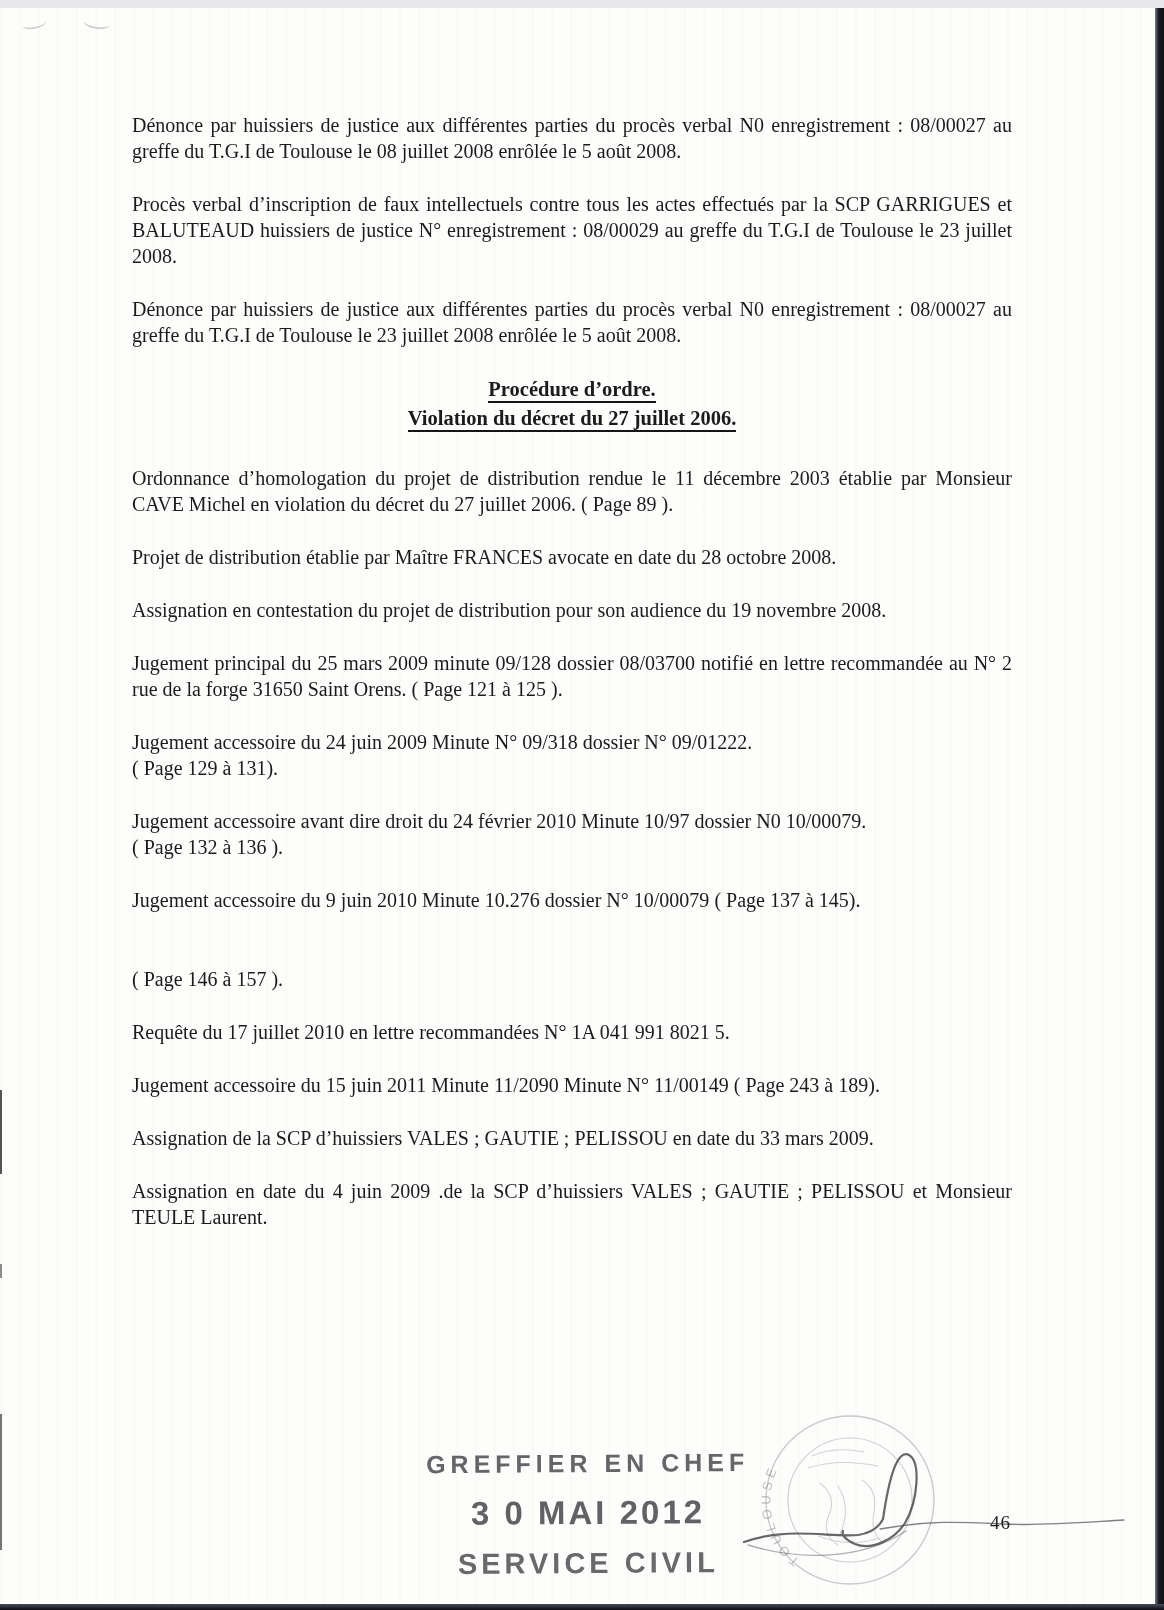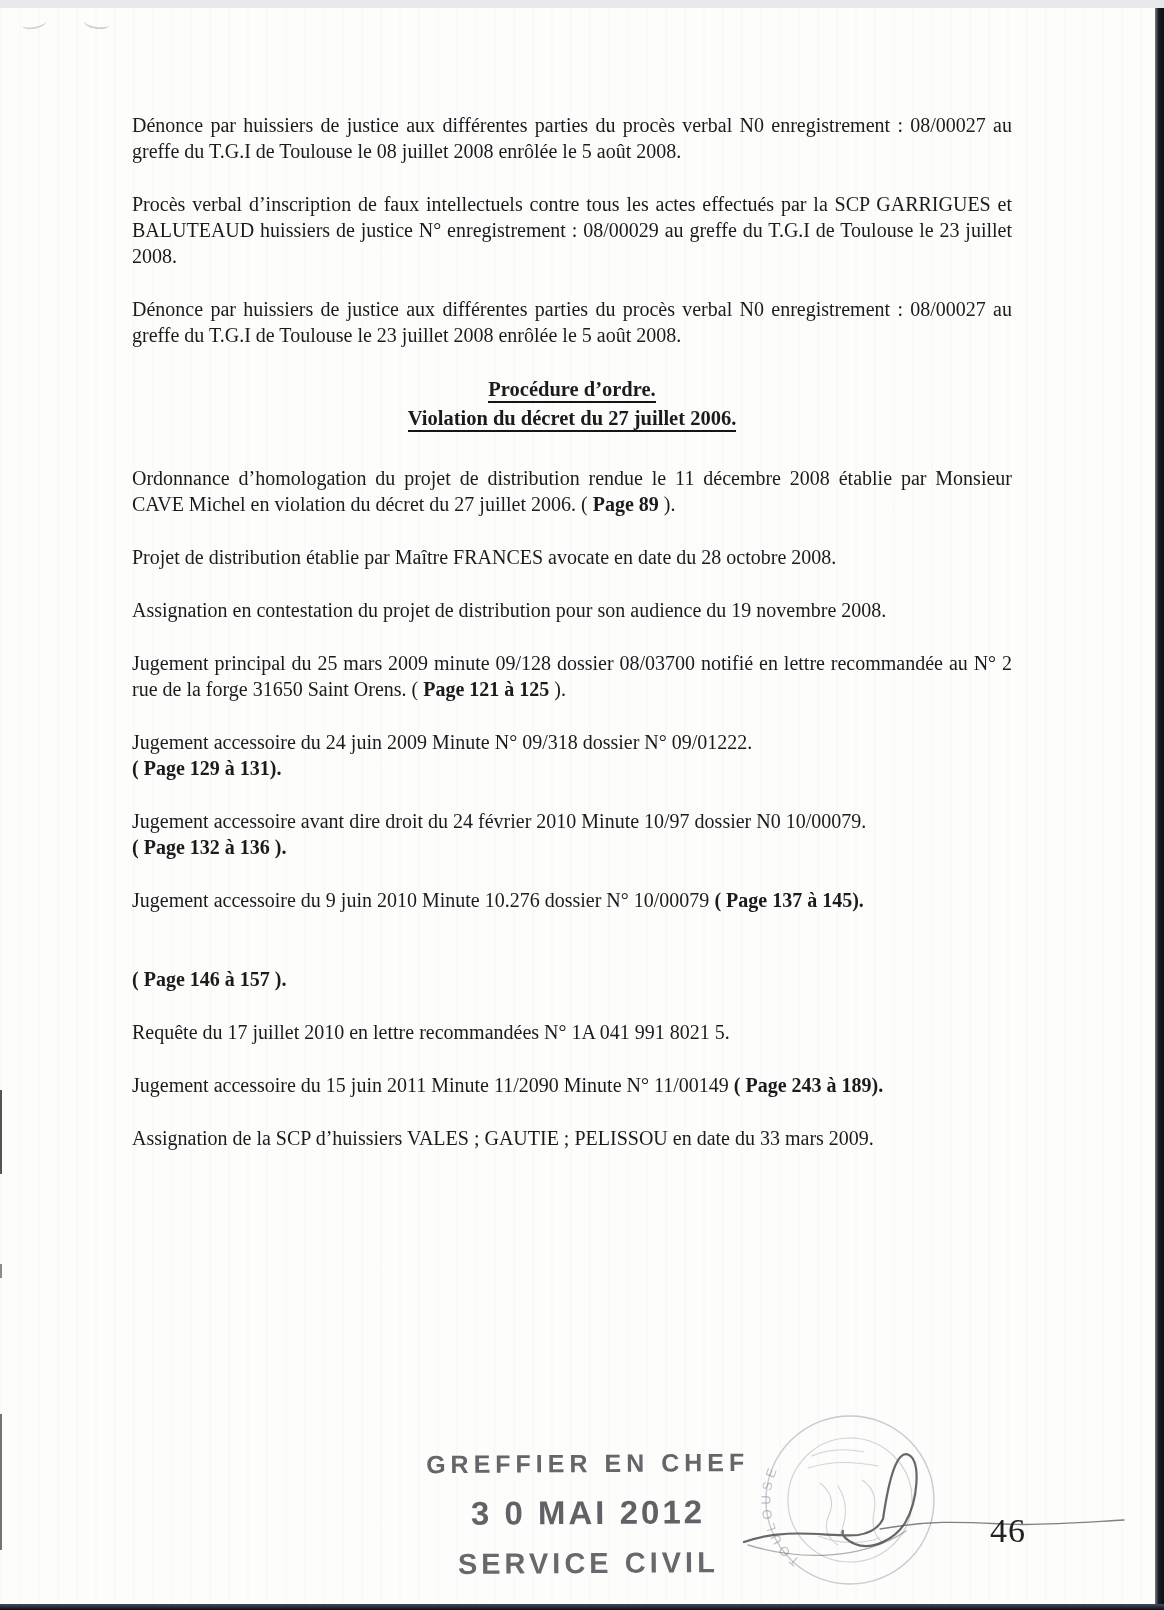--- a/index.html
+++ b/index.html
@@ -12,41 +12,41 @@
       #fdfdfc;
     overflow:hidden;
     font-family:"Liberation Serif", serif;
     color:#1b1b1b;
   }
   .content{
     position:absolute;left:132px;top:104px;width:880px;
     font-size:20px;line-height:26px;
   }
   .doc-para{margin:0 0 27px 0;text-align:justify;}
-  .doc-para strong{font-weight:bold;}
+  .doc-para strong{font-weight:normal;}
   .doc-heading{margin:4px 0 32px 0;text-align:center;font-weight:bold;font-size:20.5px;}
   .heading-line{line-height:29px;}
   .heading-line .u{border-bottom:2.2px solid #151515;padding-bottom:1px;font-family:Liberation Serif, serif;}
   .heading-line sup{font-size:.62em;vertical-align:super;line-height:0;font-weight:bold;}
 
   
   .stamp{
     position:absolute;left:388px;top:1441px;width:400px;
     text-align:center;
     font-family:"Liberation Sans", sans-serif;
     color:#515156;
     transform:rotate(-.4deg);
   }
   .stamp-l1{font-size:25px;letter-spacing:5px;font-weight:bold;opacity:.88;}
   .stamp-l2{font-size:33px;letter-spacing:3px;font-weight:bold;margin-top:16px;opacity:.9;}
   .stamp-l3{font-size:29px;letter-spacing:4px;font-weight:bold;margin-top:15px;opacity:.86;}
 
   .page-number{
     position:absolute;left:990px;top:1504px;
-    font-size:34px;color:#222;letter-spacing:1px;
+    font-size:19px;color:#222;letter-spacing:1px;
   }
 
   
   .edge-right{position:absolute;top:0;right:0;width:9px;height:100%;
     background:linear-gradient(90deg,#767b8a 0%,#1a1a22 40%,#0d0d12 100%);}
   .edge-bottom{position:absolute;left:0;bottom:4px;width:100%;height:10px;
     background:linear-gradient(180deg,#474b5c 0%,#121218 55%,#2e3248 100%);}
   .edge-bottom-strip{position:absolute;left:0;bottom:0;width:100%;height:4px;background:#b3bbd6;}
   .pencil-mark{position:absolute;border-bottom:2px solid #8f8f8f;border-radius:60%;opacity:.4;}
   .pm1{left:22px;top:10px;width:24px;height:9px;transform:rotate(-10deg);}
@@ -69,31 +69,32 @@
   <div class="left-mark lm3"></div>
 
   <div class="content">
       <p class="doc-para"><span>Dénonce par huissiers de justice aux différentes parties du procès verbal N0 enregistrement : 08/00027 au greffe du T.G.I de Toulouse le 08 juillet 2008 enrôlée le 5 août 2008.</span></p>
       <p class="doc-para"><span>Procès verbal d’inscription de faux intellectuels contre tous les actes effectués par la SCP GARRIGUES et BALUTEAUD huissiers de justice N° enregistrement : 08/00029 au greffe du T.G.I de Toulouse le 23 juillet 2008.</span></p>
       <p class="doc-para"><span>Dénonce par huissiers de justice aux différentes parties du procès verbal N0 enregistrement : 08/00027 au greffe du T.G.I de Toulouse le 23 juillet 2008 enrôlée le 5 août 2008.</span></p>
       <div class="doc-heading">
         <div class="heading-line"><span class="u">Procédure d’ordre.</span></div>
         <div class="heading-line"><span class="u">Violation du décret  du 27 juillet 2006.</span></div>
       </div>
-      <p class="doc-para"><span>Ordonnance d’homologation du projet de distribution rendue le  11 décembre 2008 établie par Monsieur CAVE Michel en violation du décret du 27 juillet 2006. ( </span><strong>Page 89</strong><span> ).</span></p>
+      <p class="doc-para"><span>Ordonnance d’homologation du projet de distribution rendue le  11 décembre 2003 établie par Monsieur CAVE Michel en violation du décret du 27 juillet 2006. ( </span><strong>Page 89</strong><span> ).</span></p>
       <p class="doc-para"><span>Projet de distribution établie par Maître FRANCES avocate en date du 28 octobre 2008.</span></p>
       <p class="doc-para"><span>Assignation en contestation du projet de distribution pour son audience du 19 novembre 2008.</span></p>
       <p class="doc-para"><span>Jugement principal du 25 mars 2009 minute 09/128 dossier 08/03700 notifié en lettre recommandée au N° 2 rue de la forge 31650 Saint Orens. ( </span><strong>Page 121 à 125</strong><span> ).</span></p>
       <p class="doc-para"><span>Jugement  accessoire du 24 juin 2009 Minute N° 09/318 dossier N° 09/01222.</span><br><strong>( Page 129 à 131).</strong></p>
       <p class="doc-para"><span>Jugement accessoire avant dire droit du 24 février 2010 Minute 10/97 dossier N0 10/00079.</span><br><strong>( Page 132 à 136 ).</strong></p>
       <p class="doc-para"><span>Jugement accessoire du 9 juin 2010 Minute 10.276 dossier N° 10/00079 </span><strong>( Page 137 à 145).</strong></p>
       <p class="doc-para"><br><strong>( Page 146 à 157 ).</strong></p>
       <p class="doc-para"><span>Requête du 17 juillet 2010 en lettre recommandées N° 1A 041 991 8021 5.</span></p>
       <p class="doc-para"><span>Jugement accessoire du 15 juin 2011 Minute 11/2090 Minute N° 11/00149 </span><strong>( Page 243 à 189).</strong></p>
       <p class="doc-para"><span>Assignation de la SCP d’huissiers VALES ; GAUTIE ; PELISSOU en date du 33 mars 2009.</span></p>
+      <p class="doc-para"><span>Assignation en date du 4 juin 2009 .de la SCP d’huissiers VALES ; GAUTIE ; PELISSOU et Monsieur TEULE Laurent.</span></p>
     </div>
 
   <svg class="seal-svg" viewBox="0 0 1164 1610" xmlns="http://www.w3.org/2000/svg">
     <g stroke-linecap="round" fill="none">
       <circle cx="850" cy="1492" r="84" stroke="#9aa0a7" stroke-width="1.4" opacity=".55"></circle>
       <circle cx="850" cy="1492" r="62" stroke="#a2a8af" stroke-width="1.2" opacity=".5"></circle>
       <path id="sealArc" d="M 800 1552 A 74 74 0 0 1 778 1460"></path>
       <text font-family="Liberation Sans, sans-serif" font-size="13" letter-spacing="4" fill="#8e949c" opacity=".6">
         <textPath href="#sealArc">TOULOUSE</textPath>
       </text>

